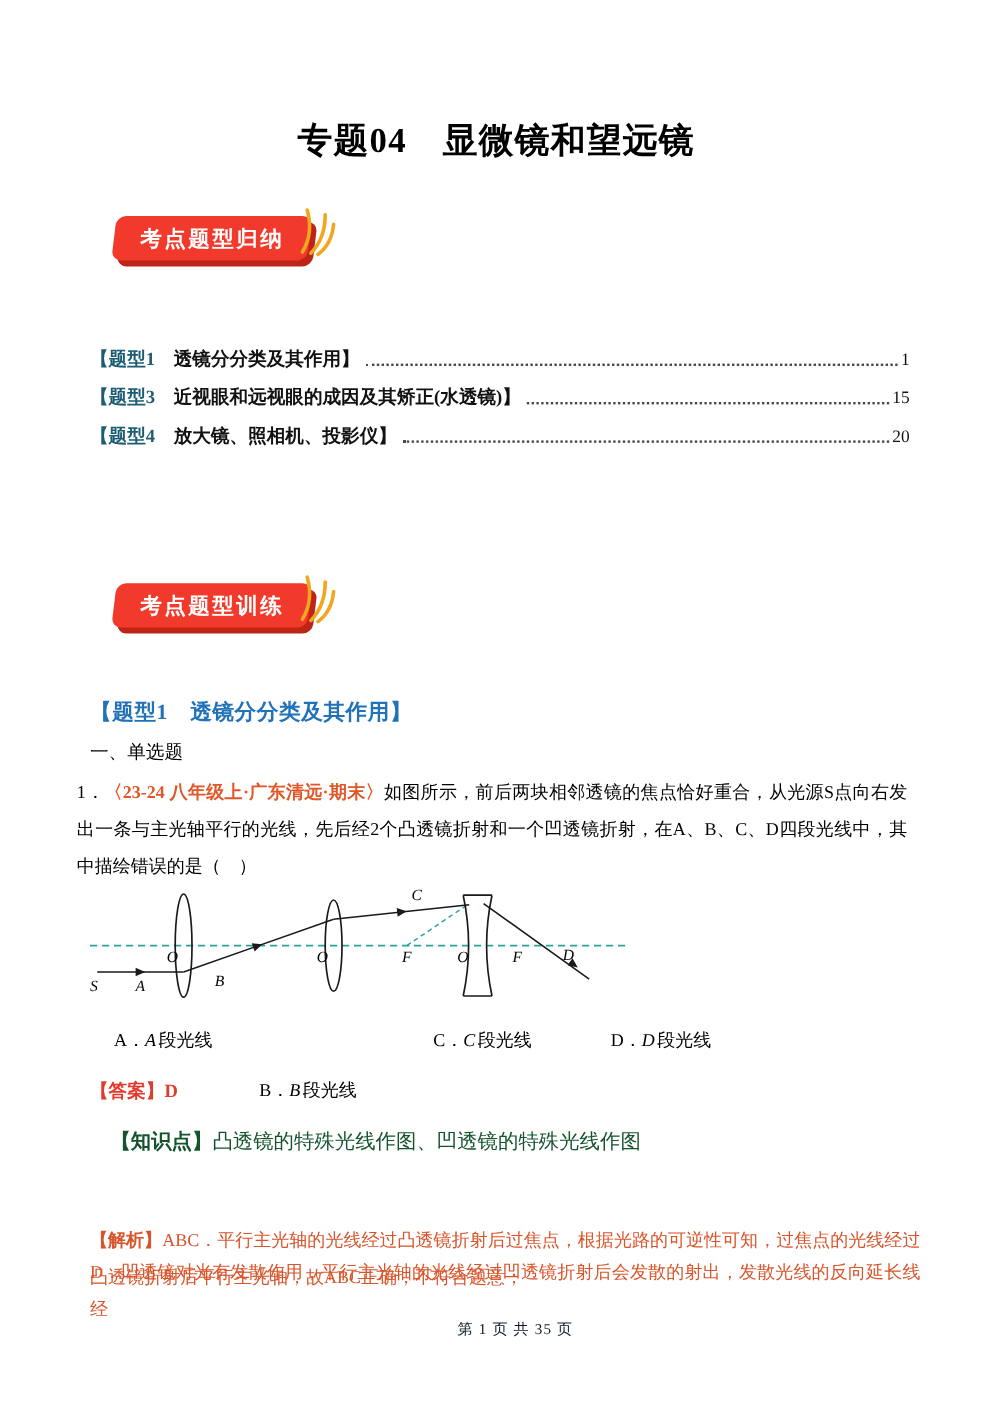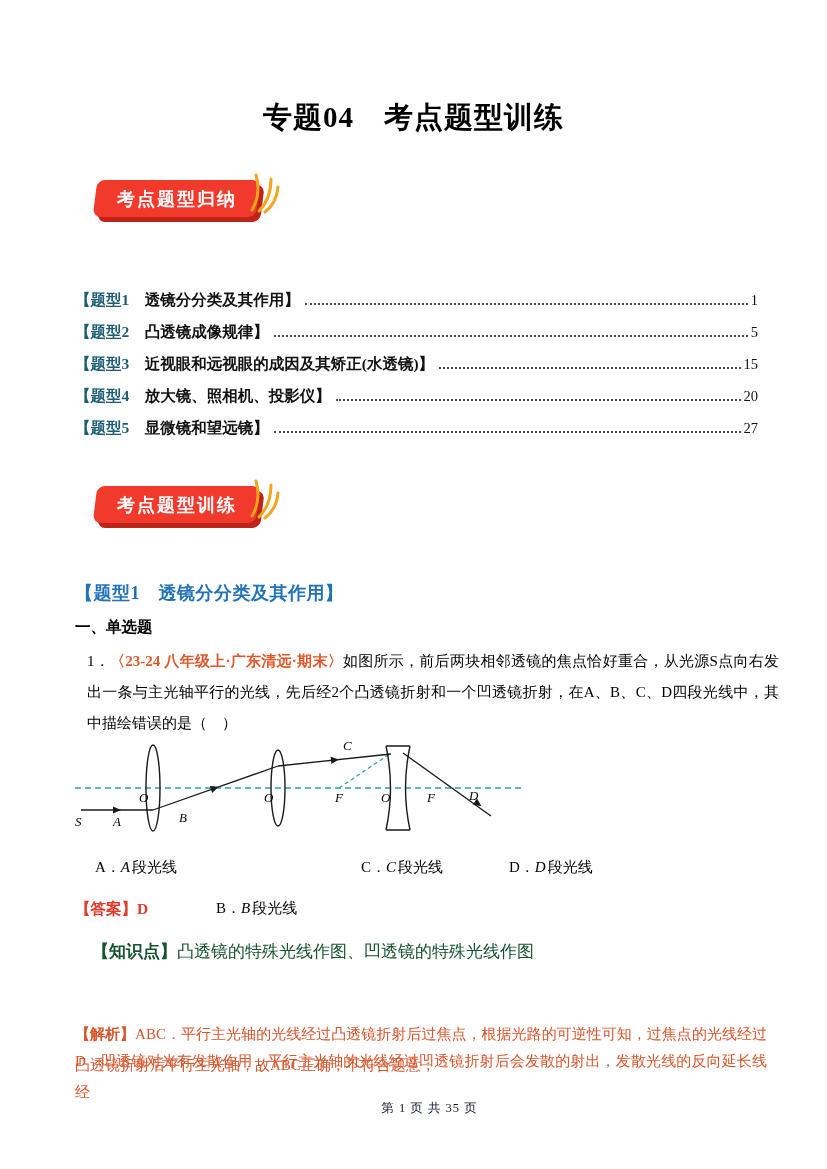--- a/index.html
+++ b/index.html
@@ -39,24 +39,24 @@
   .toc-tag  { color:#1d5d73; white-space:pre; }
   .toc-title{ color:#121212; white-space:pre; }
   .toc-dots { flex:1; border-bottom:2.5px dotted #4a4a4a; margin:0 3px 6px 5px; min-width:20px; }
   .toc-page { color:#121212; font-weight:normal; font-size:14.5px; }
 
   .section-heading {
     top:564px; left:75px; font-size:18px; font-weight:bold; color:#2272b9;
     letter-spacing:0.5px;
     margin-top:17px;
   }
-  .category { top:617px; left:75px; font-size:15.5px; font-weight:bold; }
+  .category { top:617px; left:75px; font-size:15.5px; font-weight:normal; }
 
   .question {
-    top:646px; left:87px; width:692px; font-size:15px; line-height:31px;
+    top:646px; left:64px; width:692px; font-size:15px; line-height:31px;
     text-align:justify;
   }
   .q-num { color:#000; }
   .q-source { color:#e0582a; font-weight:bold; }
 
   .diagram { top:736px; left:73px; }
 
   .options { top:858px; left:75px; width:692px; height:24px; position:absolute; }
   .option { position:absolute; top:0; font-size:15px; white-space:nowrap; }
   .option i { font-family:"Liberation Serif", serif; margin-right:2px; }
@@ -71,21 +71,21 @@
   .footer {
     top:1100px; left:16px; width:100%; text-align:center; font-size:12.5px; color:#0f172a;
     letter-spacing:1px;
   }
 
   .dlabel { font-family:"Liberation Serif", serif; font-style:italic; font-size:13px; fill:#000; }
 </style>
 </head>
 <body>
 
-<h1 class="abs doc-title">专题04　考点题型训练</h1>
+<h1 class="abs doc-title">专题04　显微镜和望远镜</h1>
 
 <div class="abs badge" style="top:180px;">
   <div class="badge-box">
     <span class="badge-label">考点题型归纳</span>
   </div>
   <svg class="badge-decor" width="36" height="46" viewBox="0 0 36 46">
     <g fill="none" stroke="#f2a51f" stroke-width="3" stroke-linecap="round">
       <path d="M7,42 C13,32 15,21 11,7"></path>
       <path d="M14,43 C22,35 26,24 26,11"></path>
       <path d="M20,44 C28,38 32,30 33,19"></path>
@@ -94,42 +94,30 @@
 </div>
 
 <nav class="abs toc">
   <div class="toc-row">
     <span class="toc-tag">【题型1</span>
       <span class="toc-title">　透镜分分类及其作用】</span>
     <span class="toc-dots"></span>
     <span class="toc-page">1</span>
   </div>
   <div class="toc-row">
-    <span class="toc-tag">【题型2</span>
-      <span class="toc-title">　凸透镜成像规律】</span>
-    <span class="toc-dots"></span>
-    <span class="toc-page">5</span>
-  </div>
-  <div class="toc-row">
     <span class="toc-tag">【题型3</span>
       <span class="toc-title">　近视眼和远视眼的成因及其矫正(水透镜)】</span>
     <span class="toc-dots"></span>
     <span class="toc-page">15</span>
   </div>
   <div class="toc-row">
     <span class="toc-tag">【题型4</span>
       <span class="toc-title">　放大镜、照相机、投影仪】</span>
     <span class="toc-dots"></span>
     <span class="toc-page">20</span>
-  </div>
-  <div class="toc-row">
-    <span class="toc-tag">【题型5</span>
-      <span class="toc-title">　显微镜和望远镜】</span>
-    <span class="toc-dots"></span>
-    <span class="toc-page">27</span>
   </div>
 </nav>
 
 <div class="abs badge" style="top:486px;">
   <div class="badge-box">
     <span class="badge-label">考点题型训练</span>
   </div>
   <svg class="badge-decor" width="36" height="46" viewBox="0 0 36 46">
     <g fill="none" stroke="#f2a51f" stroke-width="3" stroke-linecap="round">
       <path d="M7,42 C13,32 15,21 11,7"></path>

